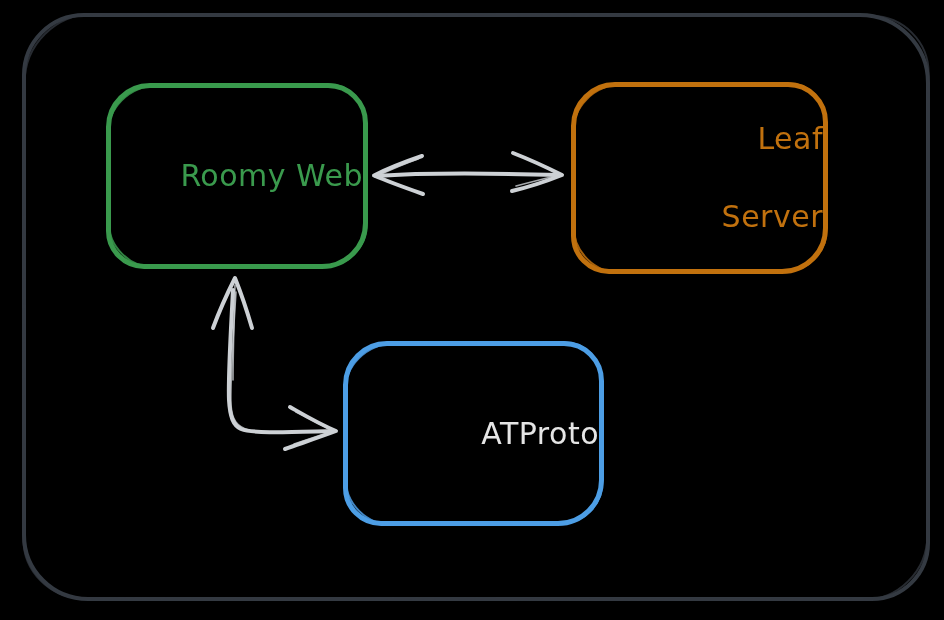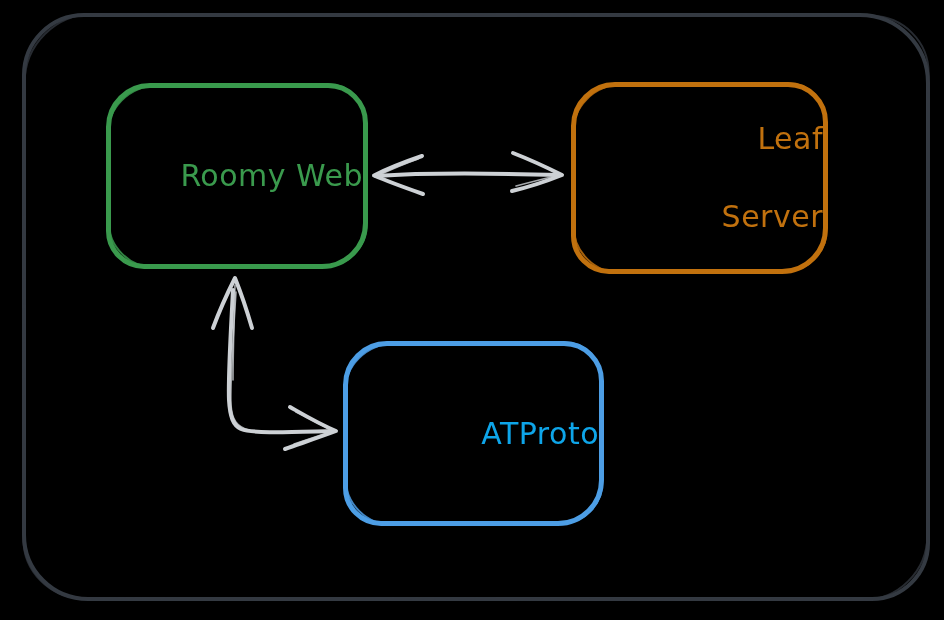--- a/index.html
+++ b/index.html
@@ -95,21 +95,21 @@
 
   <div class="node node-roomy" style="border-color: rgb(58, 154, 77); color: rgb(58, 154, 77);">
     <span class="line">Roomy Web</span>
   </div>
 
   <div class="node node-leaf" style="border-color: rgb(193, 113, 14); color: rgb(193, 113, 14);">
     <span class="line">Leaf</span>
     <span class="line">Server</span>
   </div>
 
-  <div class="node node-pds" style="border-color: rgb(77, 158, 229); color: #0ea5e9;">
+  <div class="node node-pds" style="border-color: rgb(77, 158, 229); color: #e5e5e5;">
     <span class="line">ATProto</span>
   </div>
 
   <svg class="edges" viewBox="0 0 944 620" xmlns="http://www.w3.org/2000/svg">
 
     <g stroke="#cdd1d5">
       <path class="stroke-main" d="M 376 176 C 425 172.5, 505 173.5, 560 175"></path>
       <path class="stroke-main" d="M 422 156 C 403 162.5, 387 169, 374 175.5 C 389 182, 406 188, 423 194"></path>
       <path class="stroke-main" d="M 513 153 C 531 160, 548 168, 562 175 C 547 181, 529 187, 512 191"></path>
       <path class="stroke-thin" d="M 418 159 C 401 165, 388 171, 377 176"></path>

